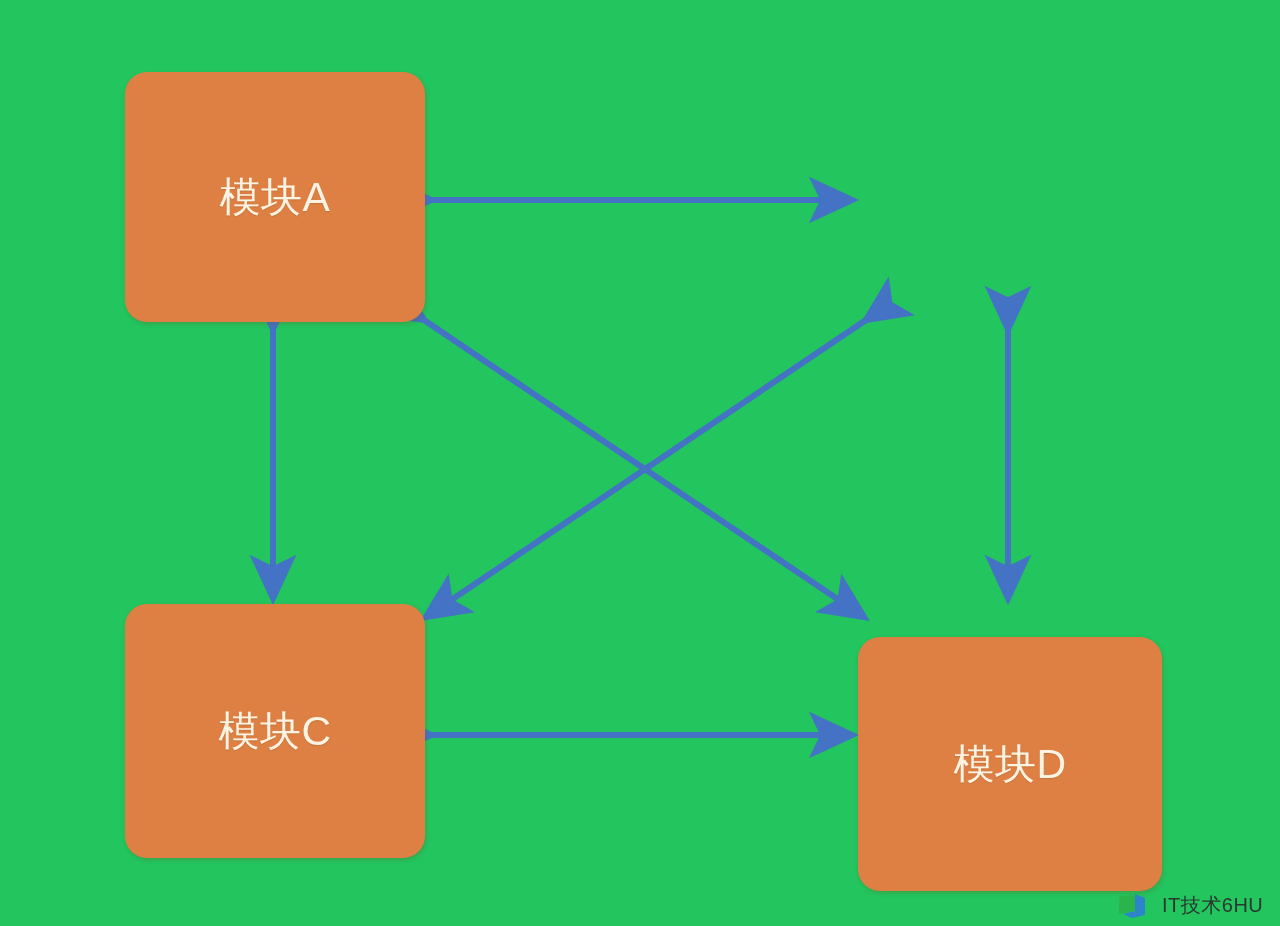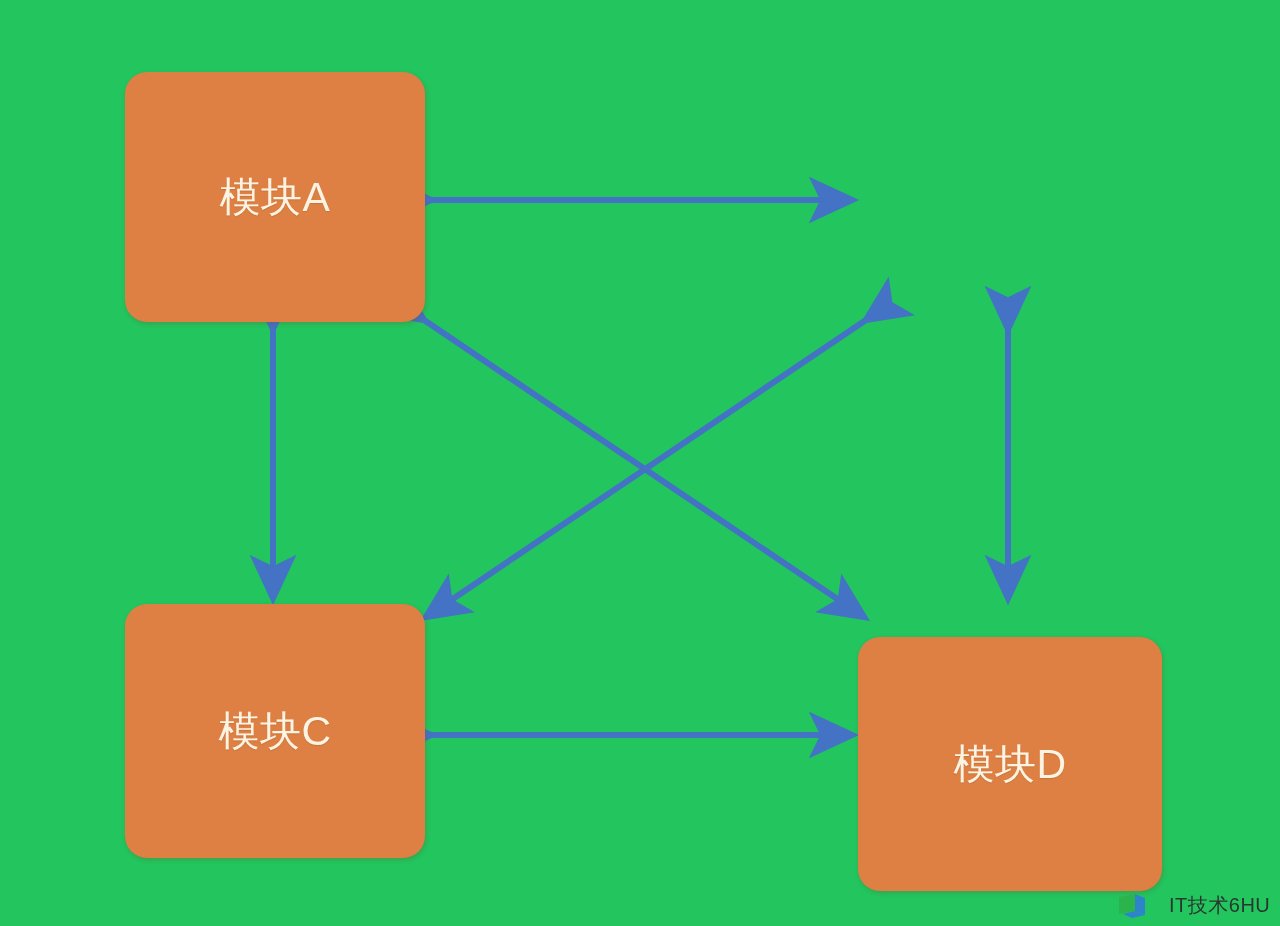--- a/index.html
+++ b/index.html
@@ -50,21 +50,21 @@
   #box-b { left: 858px; top: 72px;  width: 304px; height: 250px; }
   #box-c { left: 125px; top: 604px; width: 300px; height: 254px; }
   #box-d { left: 858px; top: 604px; width: 304px; height: 254px; margin-top: 33px; }
 
   #watermark {
     position: absolute;
     left: 1118px;
     top: 892px;
     display: flex;
     align-items: center;
-    gap: 21px;
+    gap: 14px;
     opacity: 0.92;
   }
   #watermark-text {
     font-size: 20px;
     color: #2b2b2b;
     letter-spacing: 0.5px;
     white-space: nowrap;
   }
   #watermark-logo {
     width: 30px;

